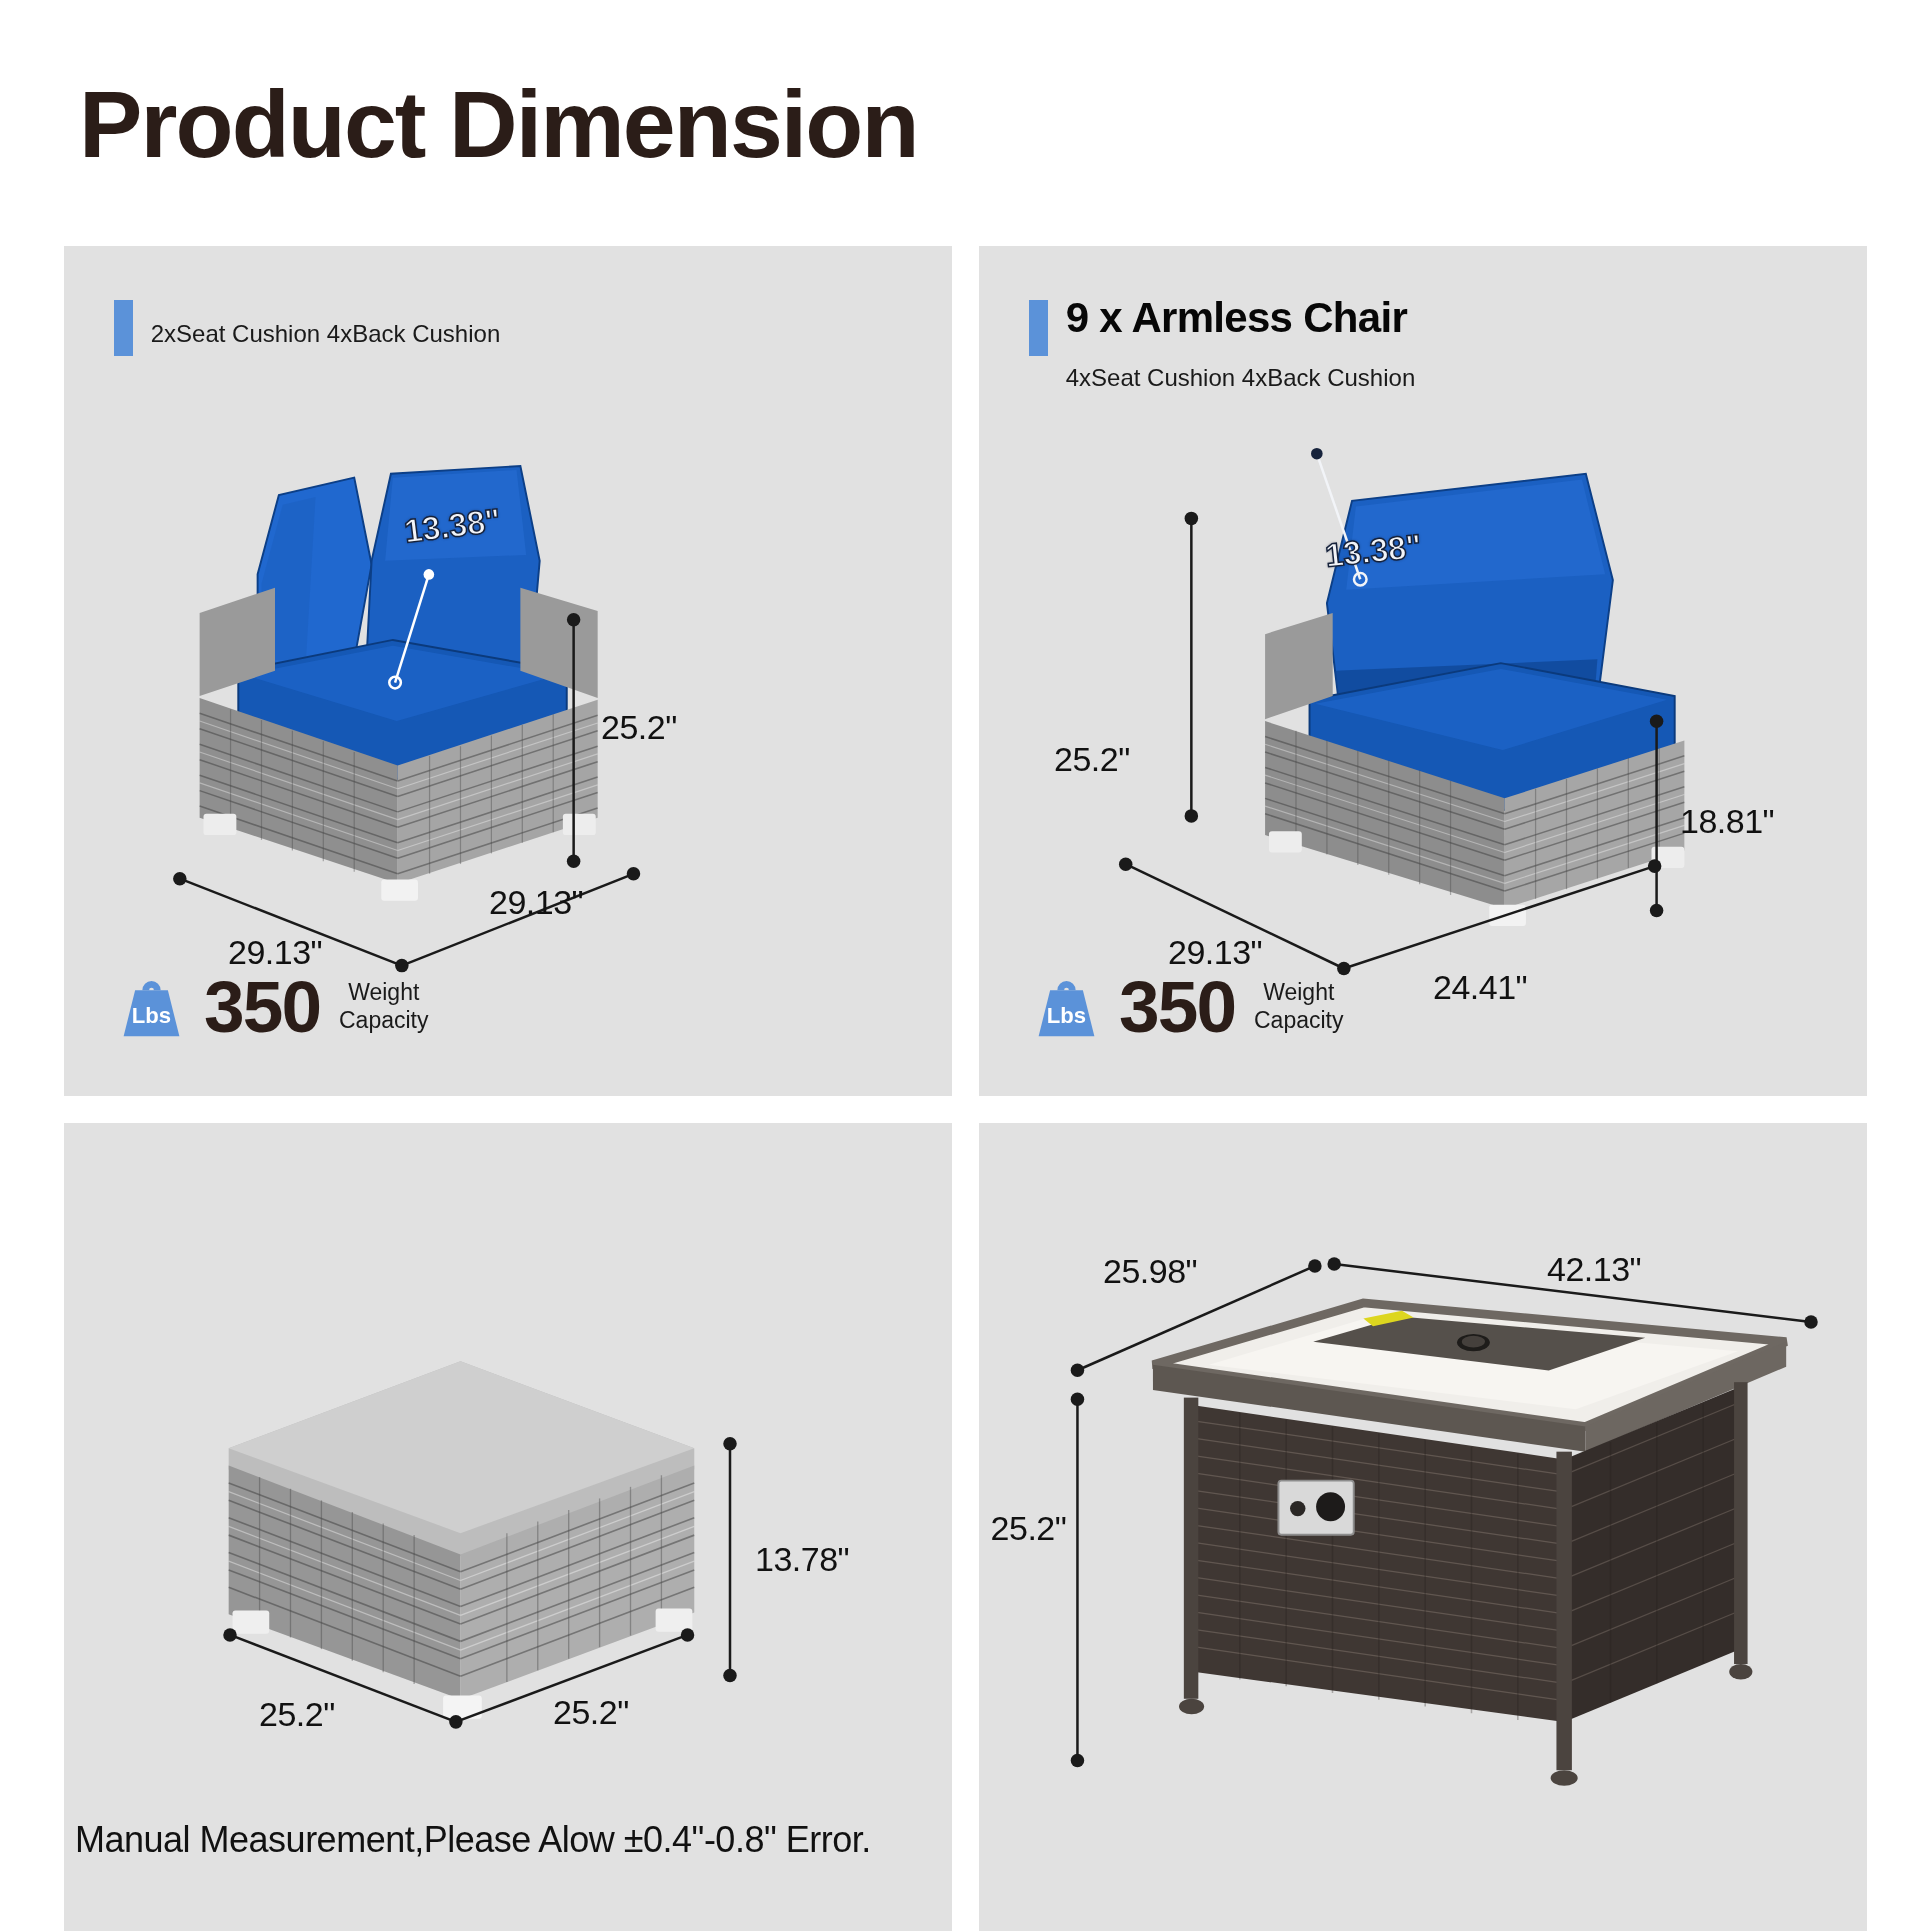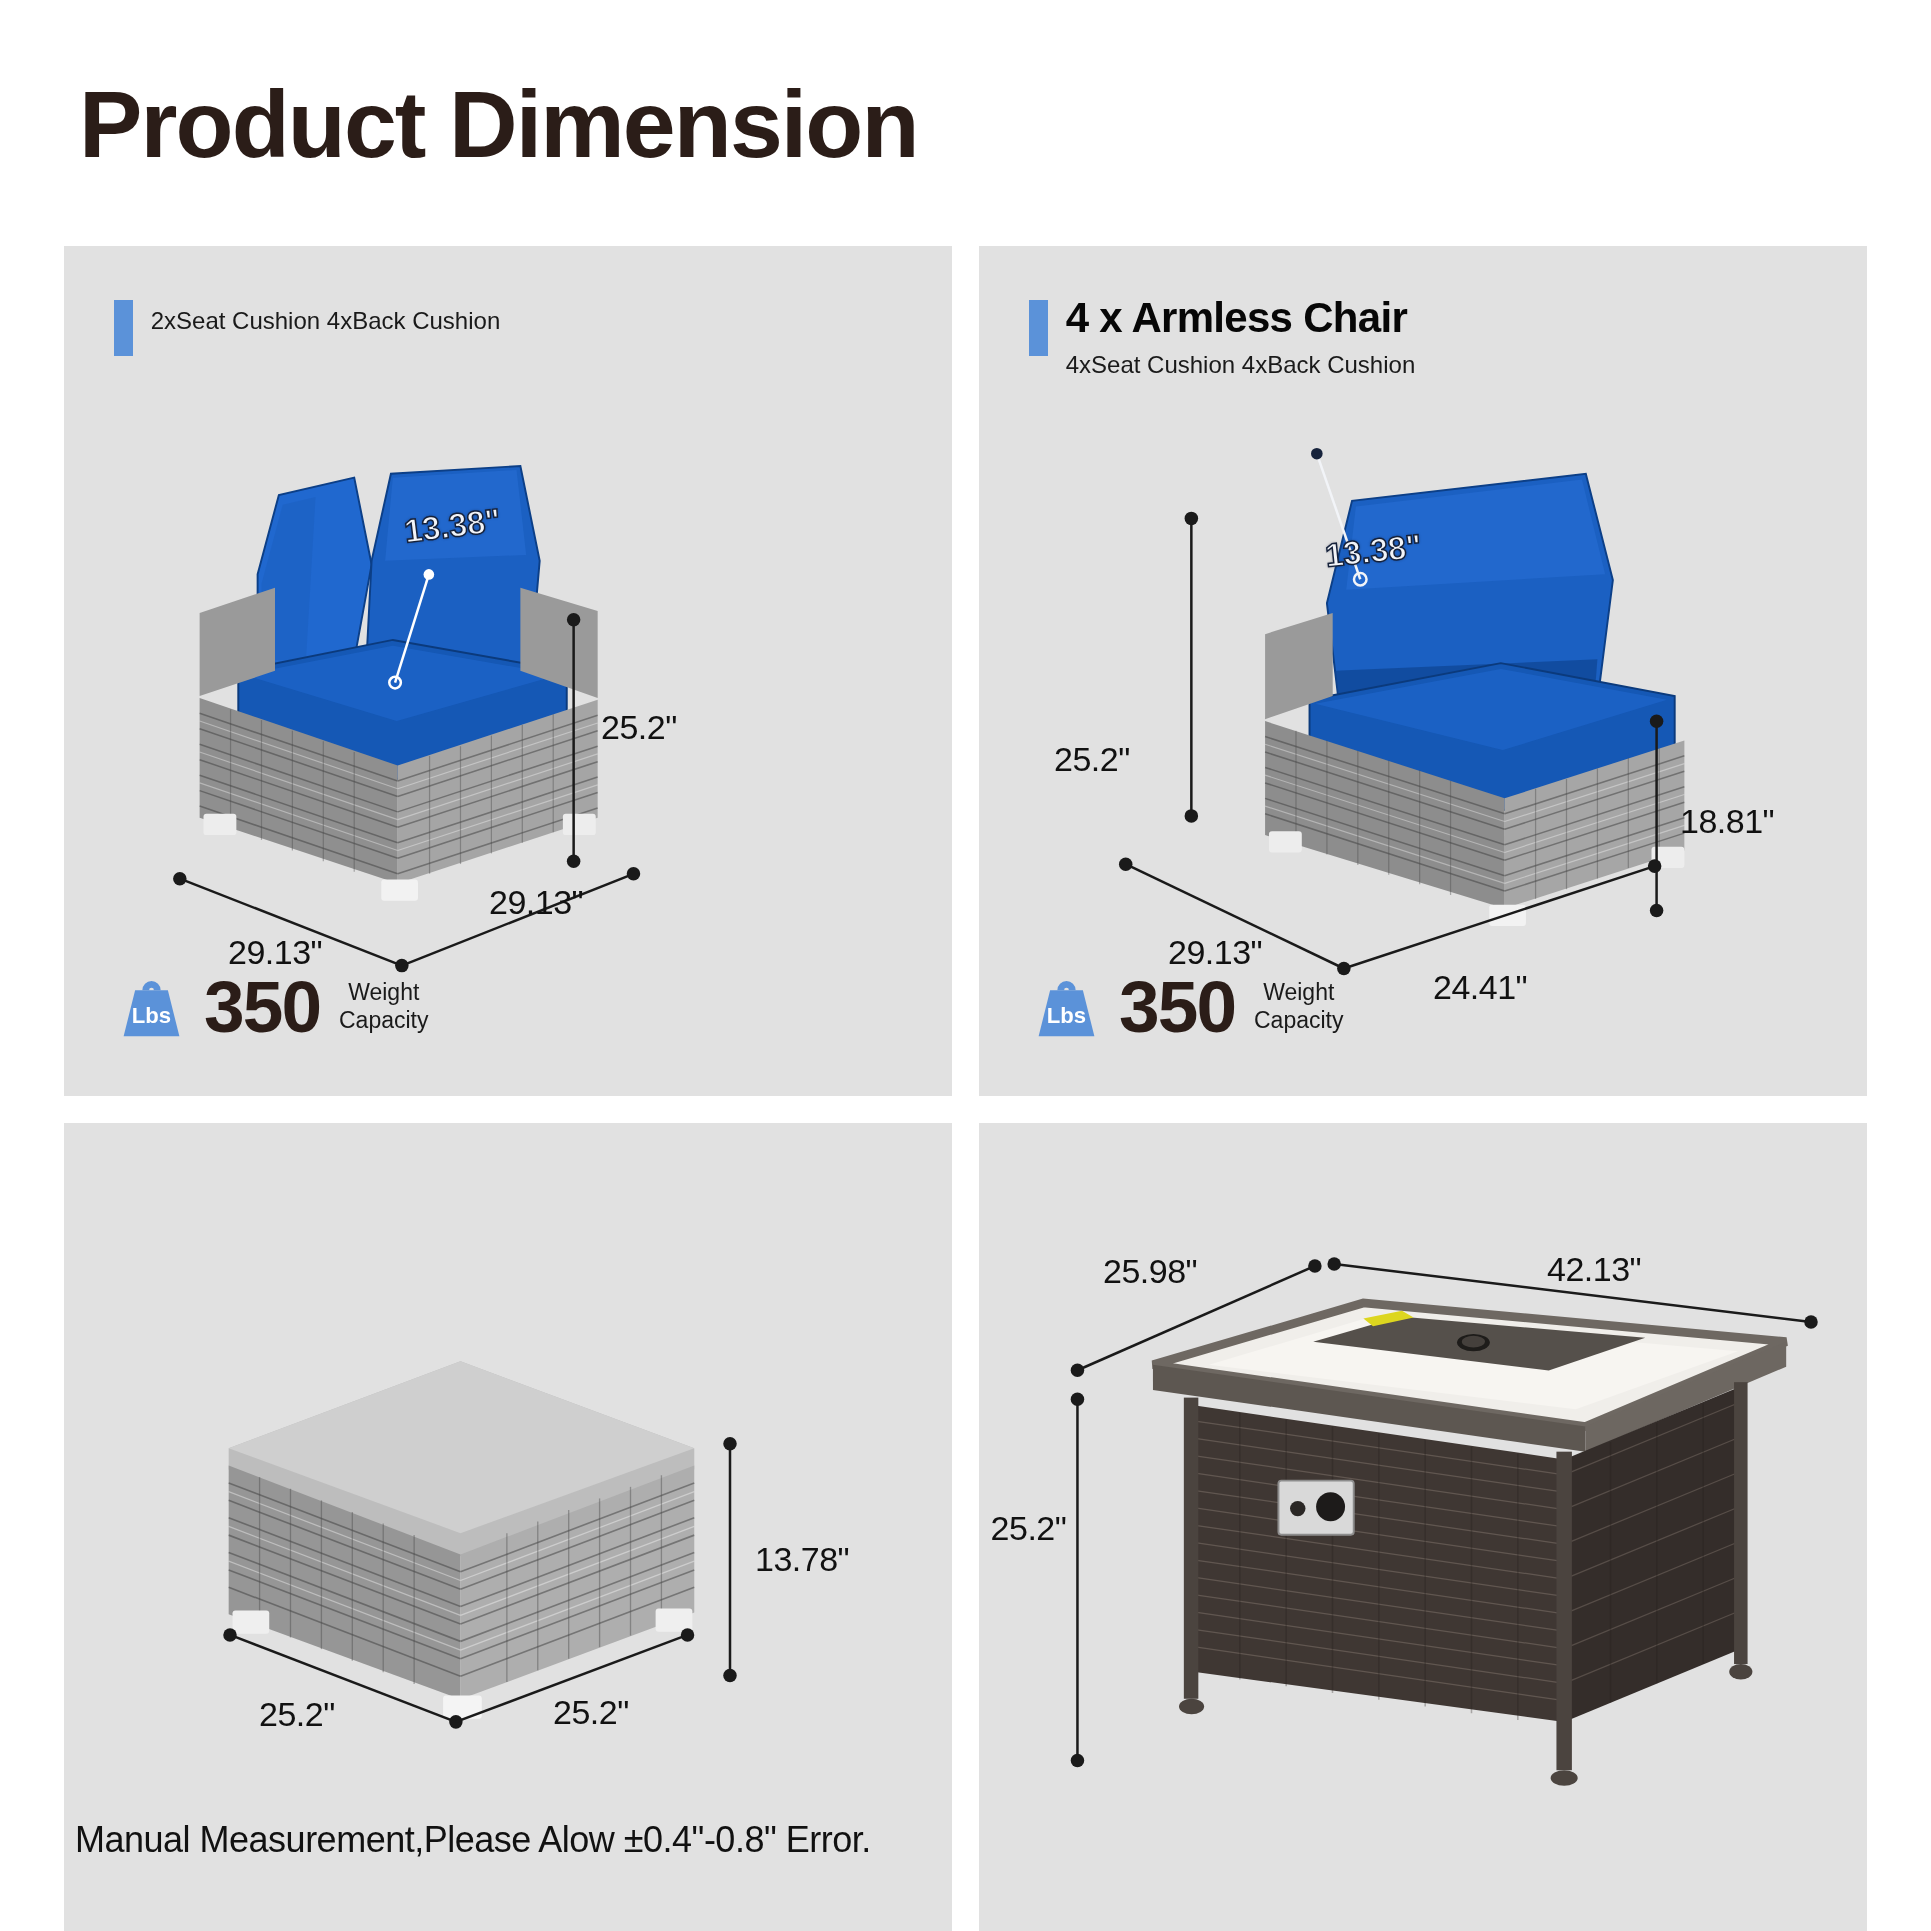--- a/index.html
+++ b/index.html
@@ -54,21 +54,21 @@
     flex: 0 0 auto;
     margin-top: 3.9px;
   }
   .head-texts { display: flex; flex-direction: column; }
   .card-title {
     font-size: 42px; font-weight: 700;
     color: #070707; letter-spacing: -0.7px;
     line-height: 1.05; white-space: nowrap;
   }
   .card-sub {
-    margin-top: 11px;
+    margin-top: 24px;
     font-size: 24px; font-weight: 400;
     color: #1a1a1a; letter-spacing: 0px;
     white-space: nowrap;
   }
 
   
   .dim {
     position: absolute;
     font-size: 34px; font-weight: 500;
     color: #111111;
@@ -239,21 +239,21 @@
           <span>Capacity</span>
         </div>
       </div>
     </div>
 
     <div class="card">
 
       <div class="card-head">
         <div class="blue-bar"></div>
         <div class="head-texts">
-          <div class="card-title">4 x Armless Chair</div>
+          <div class="card-title">9 x Armless Chair</div>
           <div class="card-sub">4xSeat Cushion  4xBack Cushion</div>
         </div>
       </div>
 
       <div class="fig" style="left:203px; top:135px; width:541px; height:599px;">
         <svg viewBox="0 0 560 620" style="width:100%;height:100%;">
 
           <path d="M150,230 L176,124 L418,96 L446,206 L432,316 L162,330 Z" fill="#1b60c2"></path>
           <path d="M150,230 L176,124 L418,96 L446,206 L432,316 L162,330 Z" fill="none" stroke="#0c3f87" stroke-width="2"></path>
           <path d="M180,130 L414,102 L438,200 L170,216 Z" fill="#2a70d8" opacity=".5"></path>

